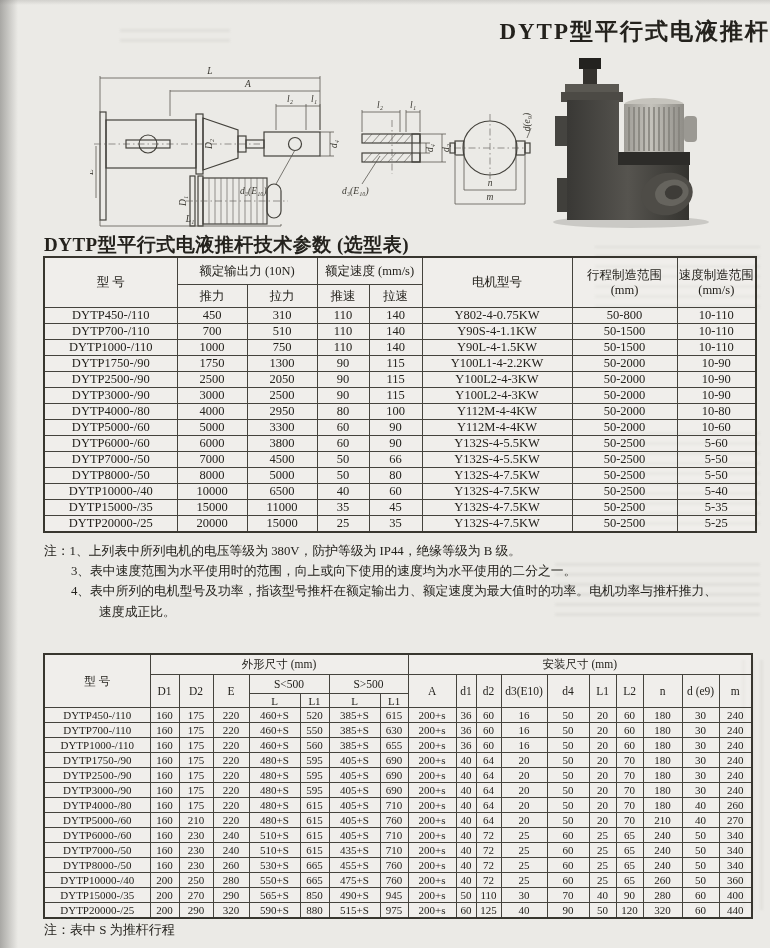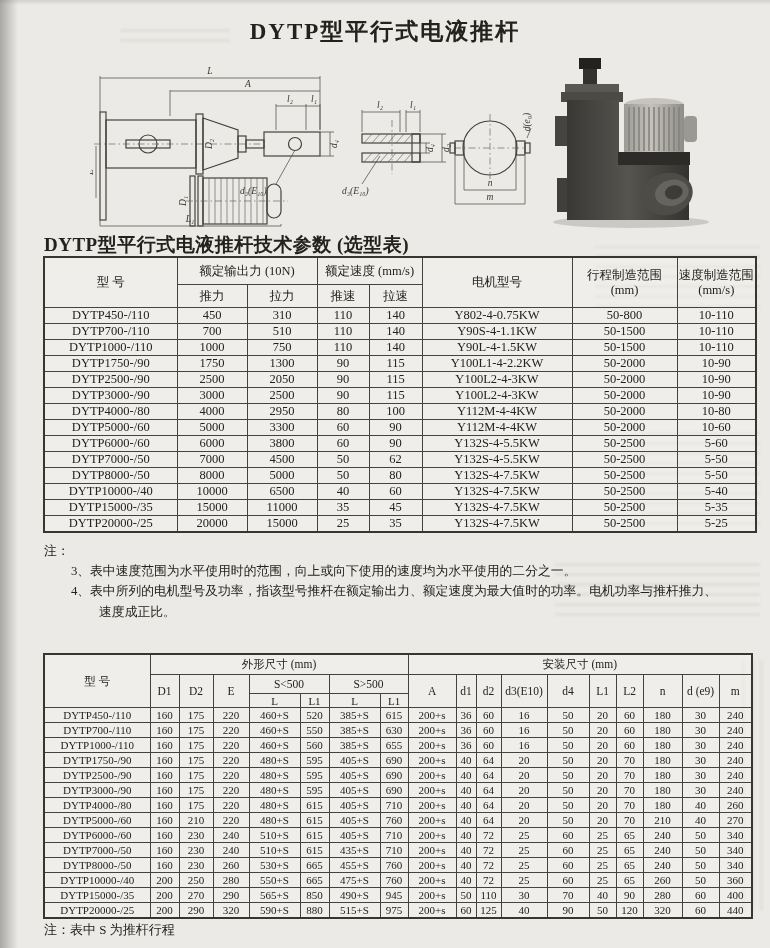--- a/index.html
+++ b/index.html
@@ -11,21 +11,21 @@
   }
   .edge-left{position:absolute;left:0;top:0;bottom:0;width:18px;
     background:linear-gradient(90deg,rgba(125,124,121,.6),rgba(125,124,121,0));}
   .edge-top{position:absolute;left:0;top:0;right:0;height:5px;
     background:linear-gradient(180deg,rgba(120,119,116,.22),rgba(120,119,116,0));}
   .ghost{position:absolute;filter:blur(1px);pointer-events:none;
     background:repeating-linear-gradient(0deg,rgba(125,124,118,.09) 0 3px,rgba(125,124,118,0) 3px 10px);}
   .ghost-v{position:absolute;filter:blur(1px);pointer-events:none;
     background:repeating-linear-gradient(90deg,rgba(125,124,118,.08) 0 3px,rgba(125,124,118,0) 3px 9px);}
 
-  .title{position:absolute;left:0;top:16px;width:770px;text-align:center;
+  .title{position:absolute;left:0;top:16px;width:770px;text-align:right;
     font-size:23px;font-weight:700;letter-spacing:2px;}
 
   .caption{position:absolute;left:44px;font-size:19px;font-weight:700;letter-spacing:.5px;}
   .caption1{top:232px;}
   .caption2{top:629px;}
 
   table{position:absolute;border-collapse:collapse;table-layout:fixed;
     background:rgba(248,247,243,.35);}
   th,td{border:1px solid #45433d;text-align:center;vertical-align:middle;
     padding:0;font-weight:400;white-space:nowrap;overflow:hidden;}
@@ -313,21 +313,21 @@
           <td>90</td>
           <td>Y132S-4-5.5KW</td>
           <td>50-2500</td>
           <td>5-60</td>
         </tr>
         <tr>
           <td>DYTP7000-/50</td>
           <td>7000</td>
           <td>4500</td>
           <td>50</td>
-          <td>62</td>
+          <td>66</td>
           <td>Y132S-4-5.5KW</td>
           <td>50-2500</td>
           <td>5-50</td>
         </tr>
         <tr>
           <td>DYTP8000-/50</td>
           <td>8000</td>
           <td>5000</td>
           <td>50</td>
           <td>80</td>
@@ -364,20 +364,21 @@
           <td>Y132S-4-7.5KW</td>
           <td>50-2500</td>
           <td>5-25</td>
         </tr>
       </tbody>
   </table>
 
   <div class="notes">
     <div class="note-first">
       <span class="pfx">注：</span>
+      <span>1、上列表中所列电机的电压等级为 380V，防护等级为 IP44，绝缘等级为 B 级。</span>
     </div>
     <div class="note-ind">3、表中速度范围为水平使用时的范围，向上或向下使用的速度均为水平使用的二分之一。</div>
     <div class="note-ind">4、表中所列的电机型号及功率，指该型号推杆在额定输出力、额定速度为最大值时的功率。电机功率与推杆推力、速度成正比。</div>
   </div>
 
 
   <table class="dims">
     <colgroup>
       <col style="width:106px">
         <col style="width:29px">

